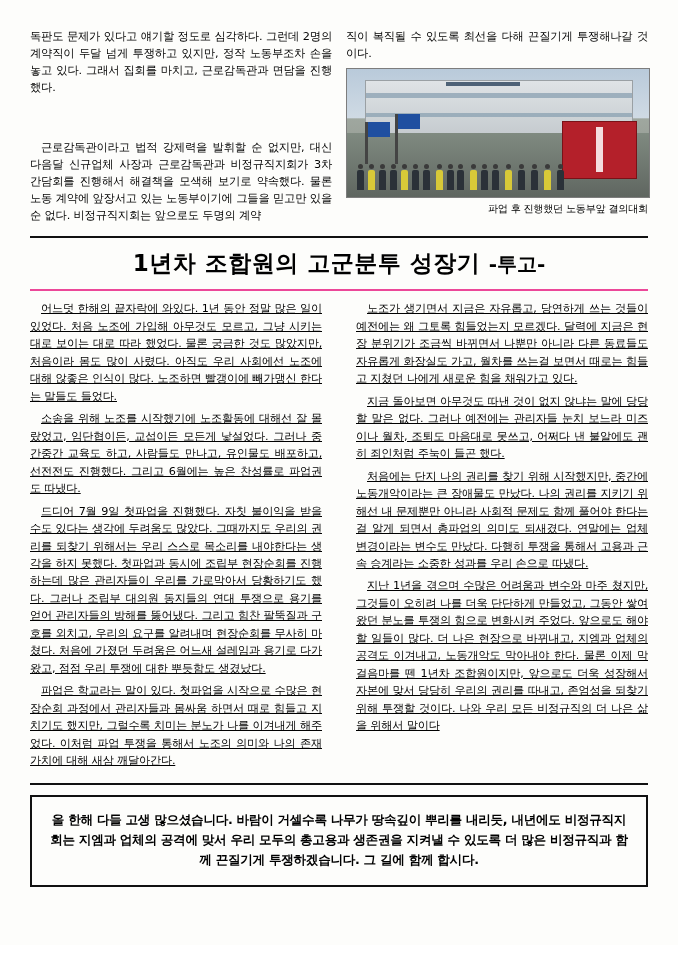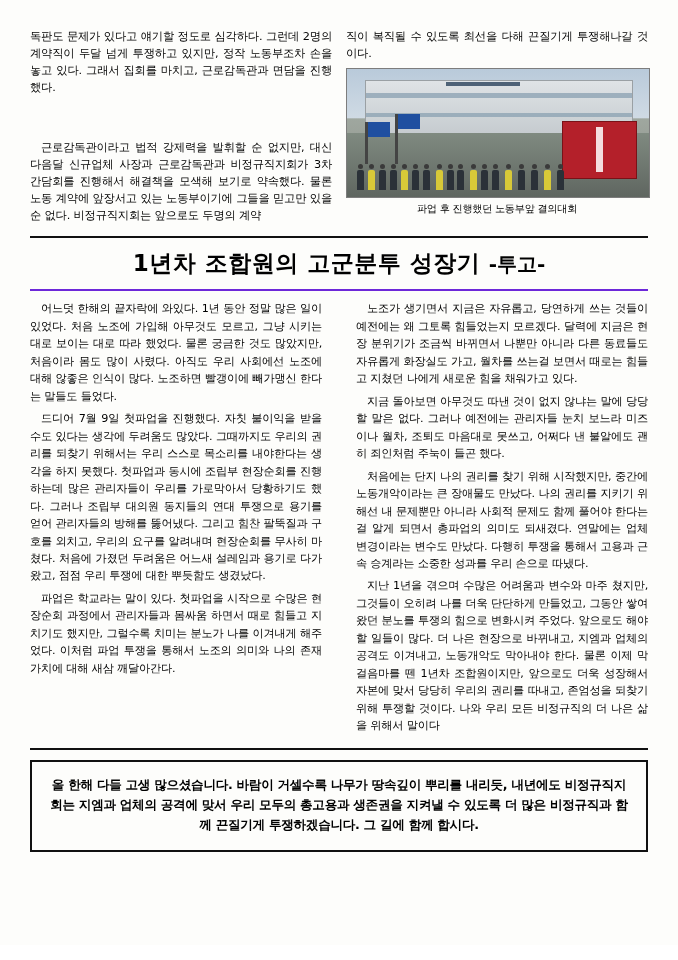--- a/index.html
+++ b/index.html
@@ -149,28 +149,28 @@
   }
   .flag i {
     position: absolute;
     top: 0; left: 3px;
     width: 22px; height: 15px;
     background: #1f4fa0;
     display: block;
   }
   .caption {
     margin-top: 4px;
-    text-align: center;
+    text-align: right;
     font-size: 10.2px;
     letter-spacing: -0.3px;
   }
 
   
   .headline-bar {
-    border-bottom: 2px solid #6d28d9;
+    border-bottom: 2px solid #ec4899;
     padding: 10px 0 10px 0;
   }
   .headline {
     text-align: center;
     font-family: "DejaVu Sans", sans-serif;
     font-weight: bold;
     font-size: 23px;
     letter-spacing: 0.5px;
   }
   .headline .sub {
@@ -178,20 +178,21 @@
     letter-spacing: 0;
   }
 
   
   .body-cols {
     display: flex;
     gap: 34px;
     margin-top: 9px;
     border-bottom: 2px solid #111;
     padding-bottom: 8px;
+    text-decoration: underline;
   }
   .col {
     width: 50%;
     box-sizing: border-box;
   }
   .col .para {
     font-size: 11.2px;
     line-height: 1.56;
     margin: 0 0 5px 0;
   }
@@ -267,20 +268,21 @@
   <div class="headline-bar">
     <div class="headline">
       <span>1년차 조합원의 고군분투 성장기</span>
       <span class="sub">-투고-</span>
     </div>
   </div>
 
   <div class="body-cols">
     <div class="col">
       <p class="para indent">어느덧 한해의 끝자락에 와있다. 1년 동안 정말 많은 일이 있었다. 처음 노조에 가입해 아무것도 모르고, 그냥 시키는 대로 보이는 대로 따라 했었다. 물론 궁금한 것도 많았지만, 처음이라 몸도 많이 사렸다. 아직도 우리 사회에선 노조에 대해 않좋은 인식이 많다. 노조하면 빨갱이에 빼가맹신 한다는 말들도 들었다.</p>
+      <p class="para indent">소송을 위해 노조를 시작했기에 노조활동에 대해선 잘 몰랐었고, 임단협이든, 교섭이든 모든게 낯설었다. 그러나 중간중간 교육도 하고, 사람들도 만나고, 유인물도 배포하고, 선전전도 진행했다. 그리고 6월에는 높은 찬성률로 파업권도 따냈다.</p>
       <p class="para indent">드디어 7월 9일 첫파업을 진행했다. 자칫 불이익을 받을 수도 있다는 생각에 두려움도 많았다. 그때까지도 우리의 권리를 되찾기 위해서는 우리 스스로 목소리를 내야한다는 생각을 하지 못했다. 첫파업과 동시에 조립부 현장순회를 진행하는데 많은 관리자들이 우리를 가로막아서 당황하기도 했다. 그러나 조립부 대의원 동지들의 연대 투쟁으로 용기를 얻어 관리자들의 방해를 뚫어냈다. 그리고 힘찬 팔뚝질과 구호를 외치고, 우리의 요구를 알려내며 현장순회를 무사히 마쳤다. 처음에 가졌던 두려움은 어느새 설레임과 용기로 다가왔고, 점점 우리 투쟁에 대한 뿌듯함도 생겼났다.</p>
       <p class="para indent">파업은 학교라는 말이 있다. 첫파업을 시작으로 수많은 현장순회 과정에서 관리자들과 몸싸움 하면서 때로 힘들고 지치기도 했지만, 그럴수록 치미는 분노가 나를 이겨내게 해주었다. 이처럼 파업 투쟁을 통해서 노조의 의미와 나의 존재 가치에 대해 새삼 깨달아간다.</p>
     </div>
     <div class="col">
       <p class="para indent">노조가 생기면서 지금은 자유롭고, 당연하게 쓰는 것들이 예전에는 왜 그토록 힘들었는지 모르겠다. 달력에 지금은 현장 분위기가 조금씩 바뀌면서 나뿐만 아니라 다른 동료들도 자유롭게 화장실도 가고, 월차를 쓰는걸 보면서 때로는 힘들고 지쳤던 나에게 새로운 힘을 채워가고 있다.</p>
       <p class="para indent">지금 돌아보면 아무것도 따낸 것이 없지 않냐는 말에 당당 할 말은 없다. 그러나 예전에는 관리자들 눈치 보느라 미즈이나 월차, 조퇴도 마음대로 못쓰고, 어쩌다 낸 불알에도 괜히 죄인처럼 주눅이 들곤 했다.</p>
       <p class="para indent">처음에는 단지 나의 권리를 찾기 위해 시작했지만, 중간에 노동개악이라는 큰 장애물도 만났다. 나의 권리를 지키기 위해선 내 문제뿐만 아니라 사회적 문제도 함께 풀어야 한다는 걸 알게 되면서 총파업의 의미도 되새겼다. 연말에는 업체 변경이라는 변수도 만났다. 다행히 투쟁을 통해서 고용과 근속 승계라는 소중한 성과를 우리 손으로 따냈다.</p>
       <p class="para indent">지난 1년을 겪으며 수많은 어려움과 변수와 마주 쳤지만, 그것들이 오히려 나를 더욱 단단하게 만들었고, 그동안 쌓여왔던 분노를 투쟁의 힘으로 변화시켜 주었다. 앞으로도 해야할 일들이 많다. 더 나은 현장으로 바뀌내고, 지엠과 업체의 공격도 이겨내고, 노동개악도 막아내야 한다. 물론 이제 막 걸음마를 뗀 1년차 조합원이지만, 앞으로도 더욱 성장해서 자본에 맞서 당당히 우리의 권리를 따내고, 존엄성을 되찾기 위해 투쟁할 것이다. 나와 우리 모든 비정규직의 더 나은 삶을 위해서 말이다</p>
     </div>
   </div>

